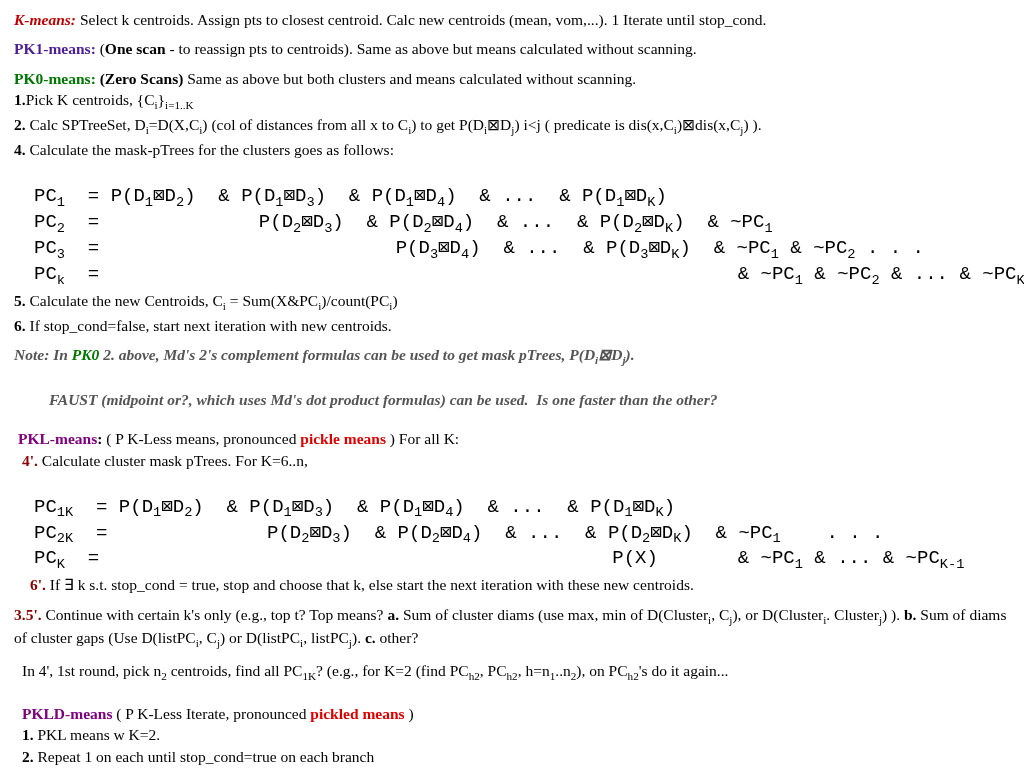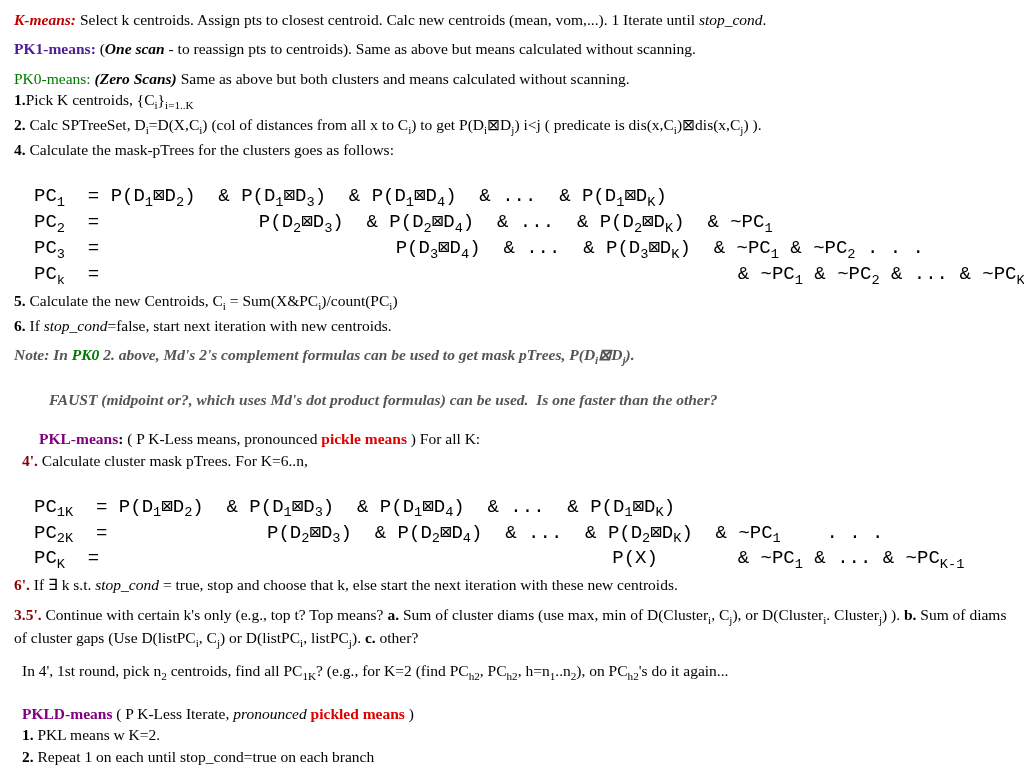--- a/index.html
+++ b/index.html
@@ -11,25 +11,25 @@
     width: 1024px;
     box-sizing: border-box;
     color: #000;
     background: #fff;
   }
   .para { margin-bottom: 10px; }
   .tight { margin-bottom: 2px; }
   .red { color: #c00000; font-weight: bold; font-style: italic; }
   .red-nb { color: #e00000; font-weight: bold; }
   .blue { color: #4c1d95; font-weight: bold; }
-  .green { color: #007700; font-weight: normal; }
+  .green { color: #007700; font-weight: bold; }
   .purple { color: #800080; font-weight: bold; }
   .darkred { color: #8B0000; font-weight: bold; }
   .bold { font-weight: bold; }
-  .ital { font-style: italic; }
+  .ital { }
   .sub { font-size: 0.72em; vertical-align: sub; position: relative; }
   .mono { font-family: "Courier New", Courier, monospace; font-size: 19px; white-space: pre; }
   .indent2 { margin-left: 20px; }
   .noteital { font-style: italic; color: #555; }
   .sq { font-family: Arial, sans-serif; }
   .gap { height: 10px; }
 </style>
 </head>
 <body>
 
@@ -73,33 +73,33 @@
 
 <div class="tight noteital">
   <span class="bold">Note: In </span><span class="green bold" style="font-style:italic">PK0</span><span class="bold"> 2. above, Md's 2's complement formulas can be used to get mask pTrees, P(D</span><span class="sub bold">i</span><span class="sq bold">⊠</span><span class="bold">D</span><span class="sub bold">j</span><span class="bold">).</span>
 </div>
 <div class="para noteital bold" style="white-space:pre">
 <span>         FAUST (midpoint or?, which uses Md's dot product formulas) can be used.  Is one faster than the other?</span>
 </div>
 
 <div class="gap"></div>
 
-<div class="tight indent2" style="margin-left:25px">
+<div class="tight indent2" style="margin-left:4px">
   <span class="purple">PKL-means</span><span class="bold">:</span><span>  ( P K-Less means, pronounced </span><span class="red-nb">pickle means</span><span> )   For all K:</span>
 </div>
 <div class="tight" style="margin-left:8px">
   <span class="darkred">4'.</span><span> Calculate cluster mask pTrees.   For K=6..n,</span>
 </div>
 
 <div class="mono tight" style="margin-left:20px">
 PC<span class="sub">1K</span>  = P(D<span class="sub">1</span>⊠D<span class="sub">2</span>)  &amp; P(D<span class="sub">1</span>⊠D<span class="sub">3</span>)  &amp; P(D<span class="sub">1</span>⊠D<span class="sub">4</span>)  &amp; ...  &amp; P(D<span class="sub">1</span>⊠D<span class="sub">K</span>)
 PC<span class="sub">2K</span>  =              P(D<span class="sub">2</span>⊠D<span class="sub">3</span>)  &amp; P(D<span class="sub">2</span>⊠D<span class="sub">4</span>)  &amp; ...  &amp; P(D<span class="sub">2</span>⊠D<span class="sub">K</span>)  &amp; ~PC<span class="sub">1</span>    . . .
 PC<span class="sub">K</span>  =                                             P(X)       &amp; ~PC<span class="sub">1</span> &amp; ... &amp; ~PC<span class="sub">K-1</span></div>
 
-<div class="para" style="margin-left:0">
+<div class="para" style="margin-left:16px">
   <span class="darkred">6'.</span><span> If </span><span>∃</span><span> k s.t. </span><span class="ital">stop_cond</span><span> = true, stop and choose that k, else start the next iteration with these new centroids.</span>
 </div>
 
 <div class="para" style="margin-left:0">
   <span class="darkred">3.5'.</span><span> Continue with certain k's only (e.g., top t?  Top means?   </span><span class="bold">a.</span><span> Sum of cluster diams (use max, min of D(Cluster</span><span class="sub">i</span><span>, C</span><span class="sub">j</span><span>), or D(Cluster</span><span class="sub">i</span><span>. Cluster</span><span class="sub">j</span><span>) ).   </span><span class="bold">b.</span><span> Sum of diams of cluster gaps (Use D(listPC</span><span class="sub">i</span><span>, C</span><span class="sub">j</span><span>) or D(listPC</span><span class="sub">i</span><span>, listPC</span><span class="sub">j</span><span>).   </span><span class="bold">c.</span><span> other?</span>
 </div>
 
 <div class="para" style="margin-left:8px">
   <span>In 4', 1st round, pick n</span><span class="sub">2</span><span> centroids, find all PC</span><span class="sub">1K</span><span>? (e.g., for K=2 (find PC</span><span class="sub">h2</span><span>, PC</span><span class="sub">h2</span><span>, h=n</span><span class="sub">1</span><span>..n</span><span class="sub">2</span><span>), on PC</span><span class="sub">h2</span><span>'s do it again...</span>
 </div>

